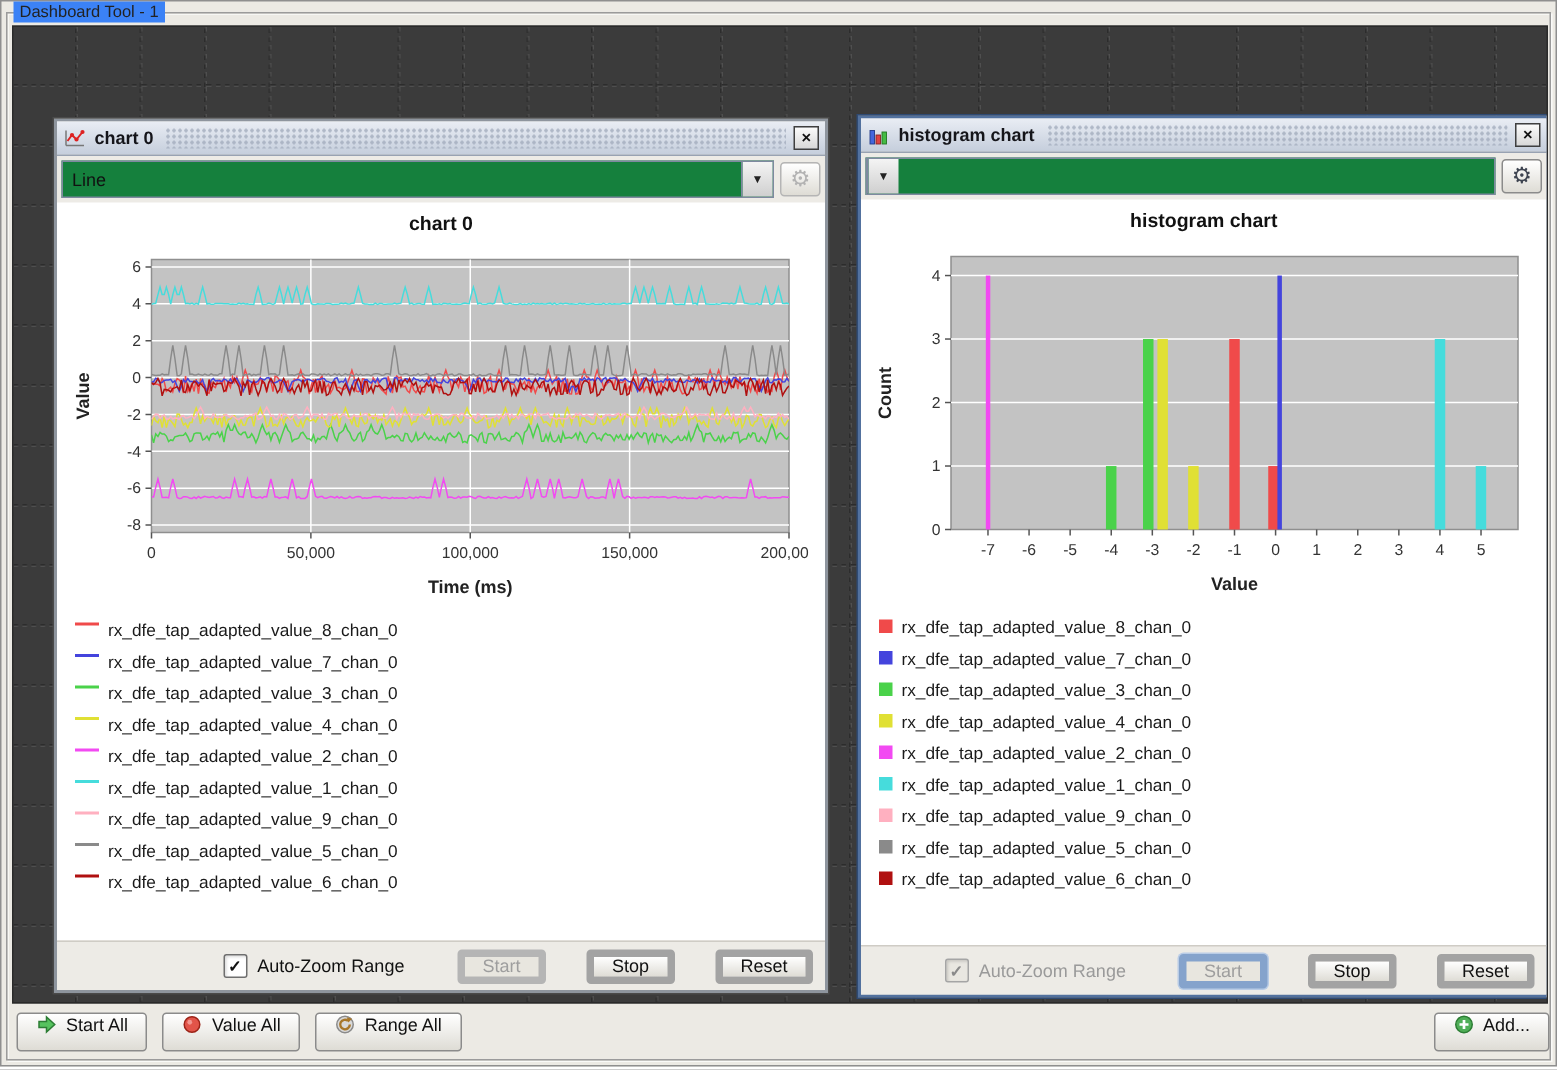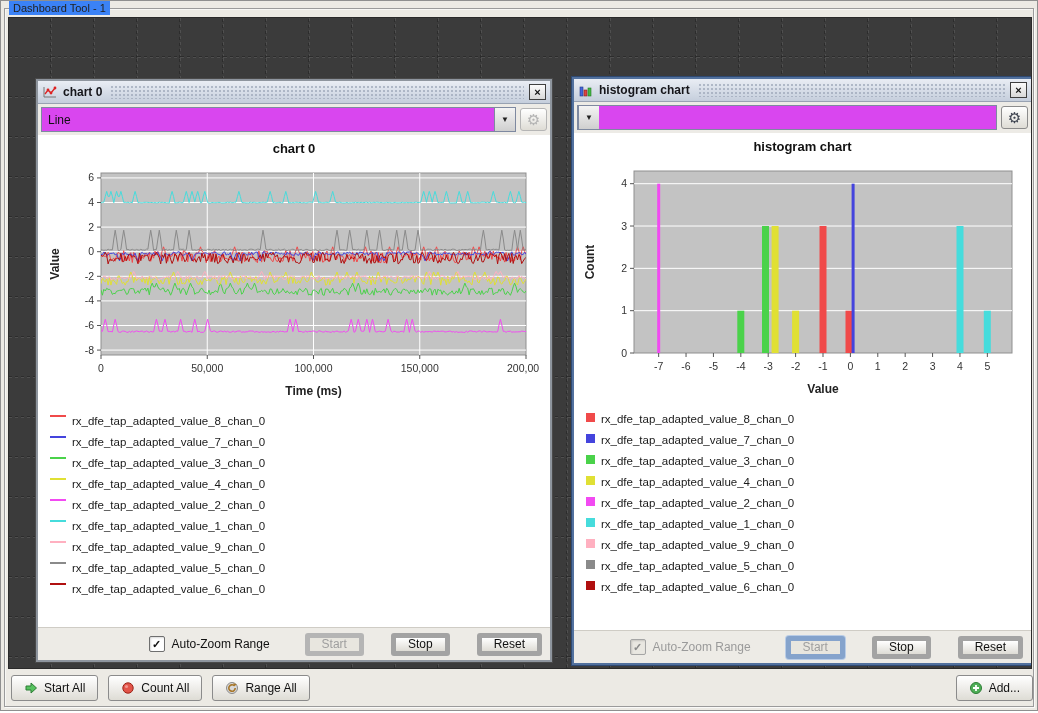--- a/index.html
+++ b/index.html
@@ -24,21 +24,21 @@
     background-image:radial-gradient(#9fa9ba 1px,transparent 1.3px);background-size:4px 4px;opacity:.75;}
   .titlebar.tex-short::after{left:72px;}
   .titlebar.tex-long::after{left:124px;}
   .frame-title{font-size:12px;font-weight:600;color:#15151a;z-index:1;}
   .frame-icon{width:16px;height:14px;display:flex;align-items:center;justify-content:center;z-index:1;}
   .close{margin-left:auto;width:15px;height:14px;border:1px solid #3f3f3f;z-index:1;
     background:linear-gradient(#fbfbfb,#d8d8d8);font-size:11px;font-weight:bold;
     display:flex;align-items:center;justify-content:center;color:#111;cursor:default;}
 
   .combo-row{flex:0 0 auto;display:flex;gap:4px;align-items:center;padding:3px 3px;background:#EDEBE6;}
-  .combo{flex:1;height:23px;background:#d946ef;border:1px solid #7e89a0;display:flex;align-items:stretch;}
+  .combo{flex:1;height:23px;background:#15803d;border:1px solid #7e89a0;display:flex;align-items:stretch;}
   .combo-value{flex:1;padding:0 6px;font-size:12px;color:#111;display:flex;align-items:center;}
   .combo-btn{width:20px;border-left:1px solid #7e89a0;background:linear-gradient(#f4f4f4,#cfcfcf);
     display:flex;align-items:center;justify-content:center;font-size:8px;color:#222;}
   .gear-btn{width:27px;height:23px;border:1px solid #8b8b8b;border-radius:3px;
     background:linear-gradient(#ffffff,#dedcd5);font-size:15px;line-height:1;color:#3e4450;
     display:flex;align-items:center;justify-content:center;padding:0;}
   .gear-btn.disabled{color:#b3b3b3;border-color:#b5b5b5;}
 
   .chart-area{flex:1;background:#fff;overflow:hidden;padding-top:6px;}
   .chart-title{text-align:center;font-size:13px;font-weight:bold;color:#111;height:20px;}
@@ -57,21 +57,21 @@
   .cb-label{font-size:12px;color:#111;margin-right:8px;}
   .cb-label.dim{color:#9a9a9a;}
   .mbtn{font-size:12px;height:23px;min-width:52px;padding:0 12px;border:5px solid #a3a3a3;border-radius:3px;
     background:linear-gradient(#ffffff,#dedcd5);color:#111;display:inline-flex;align-items:center;justify-content:center;margin-left:20px;}
   .mbtn.disabled{color:#9e9e9e;border-color:#b5b5b5;background:#e8e6df;}
   .mbtn.focus{border-color:#85a3cc;box-shadow:0 0 0 1px #b9cce6;}
 
   .bottom-toolbar{position:absolute;left:7px;top:670px;width:1022px;height:34px;display:flex;
     align-items:center;gap:10px;padding:0 3px;}
   .tbtn{font-size:12px;height:26px;padding:0 12px;border:1px solid #8b8b8b;border-radius:3px;
-    background:linear-gradient(#ffffff,#dedcd5);color:#111;display:inline-flex;align-items:center;gap:6px;}
+    background:linear-gradient(#ffffff,#dedcd5);color:#111;display:inline-flex;align-items:flex-start;gap:6px;}
   .tbtn .ic{display:flex;align-items:center;justify-content:center;}
   .spacer{margin-left:auto;}
 </style>
 </head>
 <body>
 
 <div class="window">
   <span class="win-title">Dashboard Tool - 1</span>
   <div class="etch"></div>
 
@@ -350,21 +350,21 @@
       </span>
       <span>Start All</span>
     </button>
     <button class="tbtn">
       <span class="ic">
         <svg width="14" height="14">
             <circle cx="7" cy="7" r="5.2" fill="#e25449" stroke="#9c2418" stroke-width="1"></circle>
             <circle cx="5.5" cy="5.5" r="1.6" fill="#f2968f"></circle>
           </svg>
       </span>
-      <span>Count All</span>
+      <span>Value All</span>
     </button>
     <button class="tbtn">
       <span class="ic">
         <svg width="14" height="14">
           <circle cx="7" cy="7" r="5.5" fill="#d9d9d9" stroke="#8a8a8a" stroke-width="1"></circle>
           <path d="M10.2 7 a3.2 3.2 0 1 1 -1.1 -2.4" fill="none" stroke="#a8772a" stroke-width="1.6"></path>
           <polygon points="8.2,2.2 11.8,3.2 9.2,5.6" fill="#a8772a"></polygon>
         </svg>
       </span>
       <span>Range All</span>

